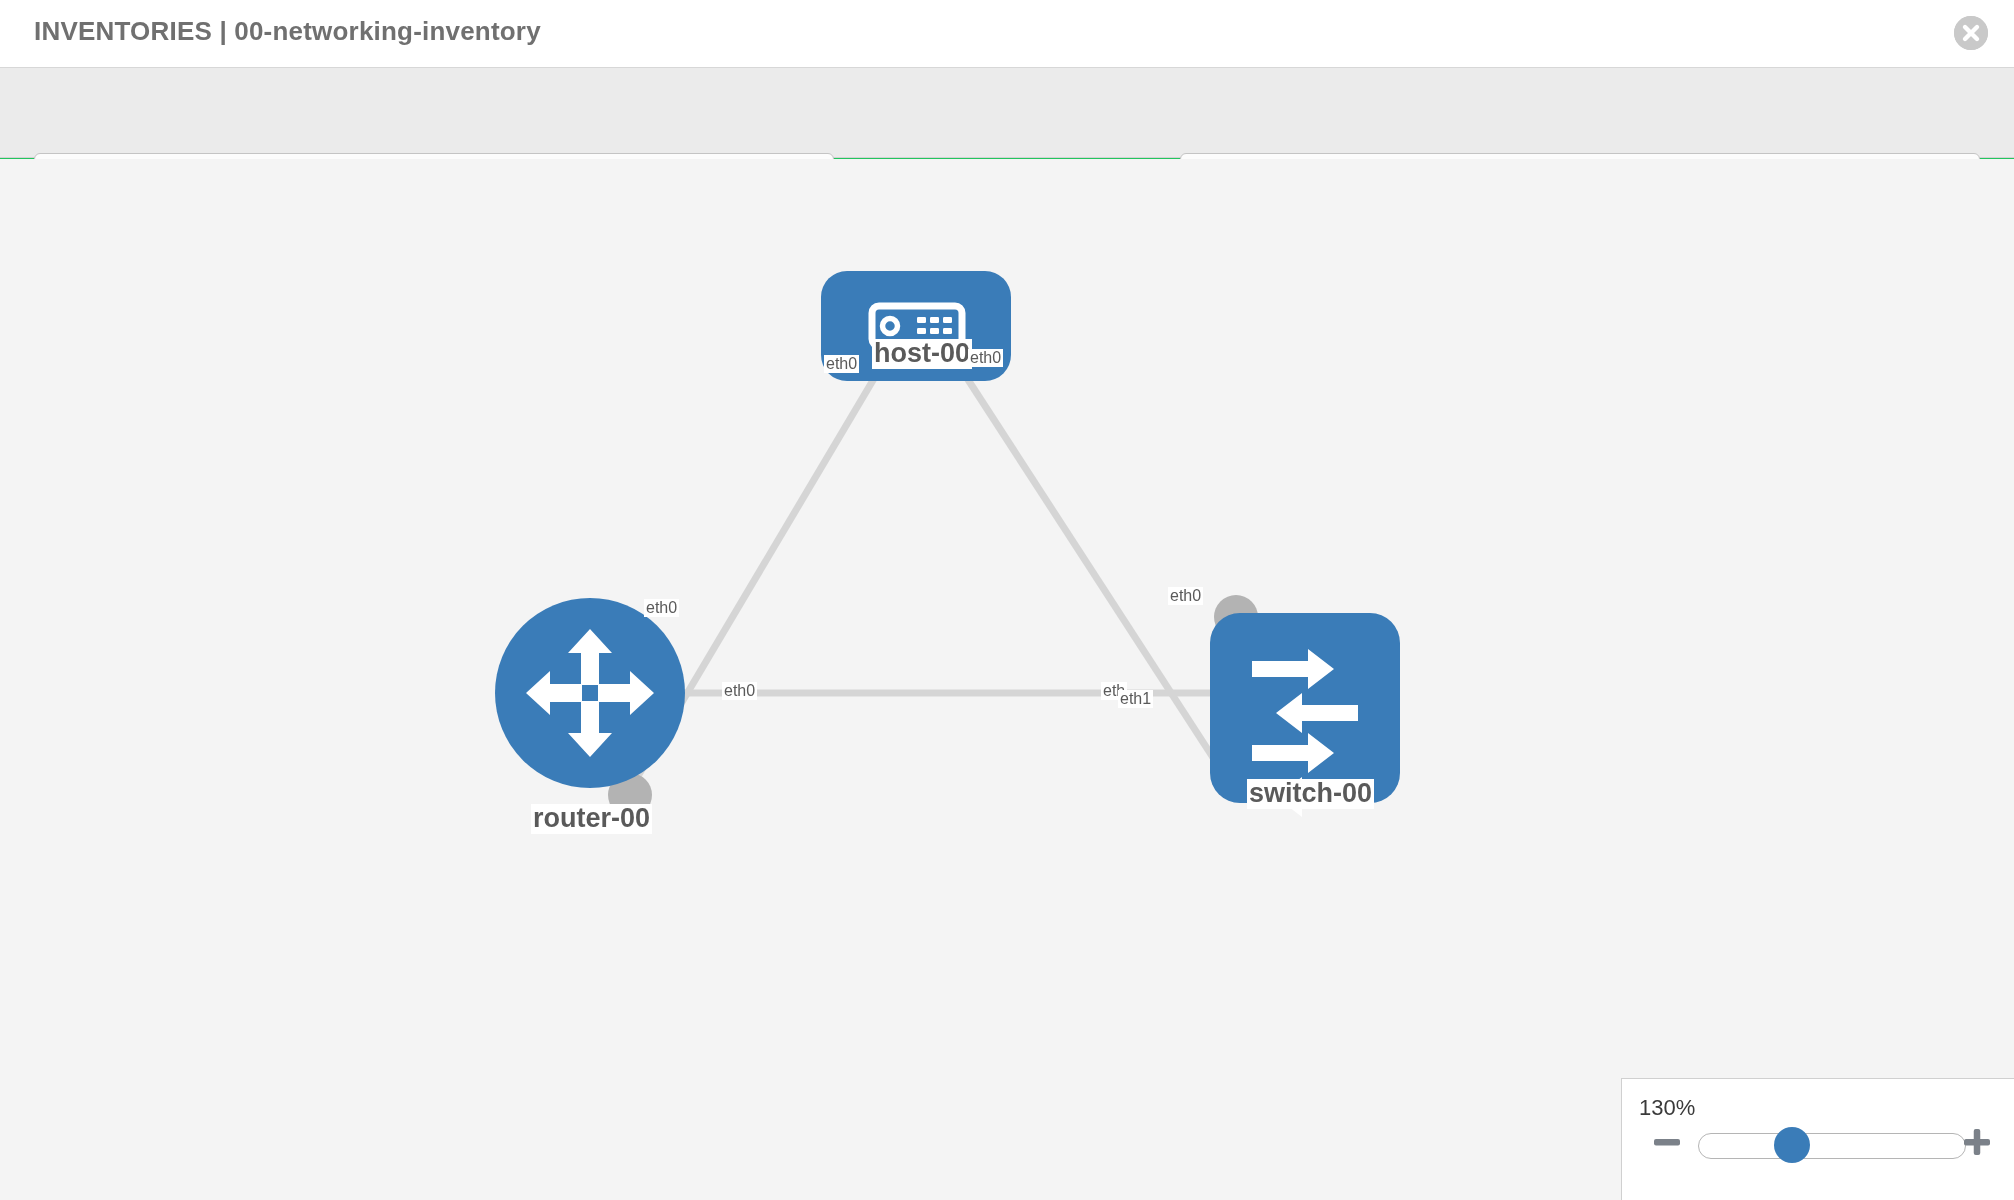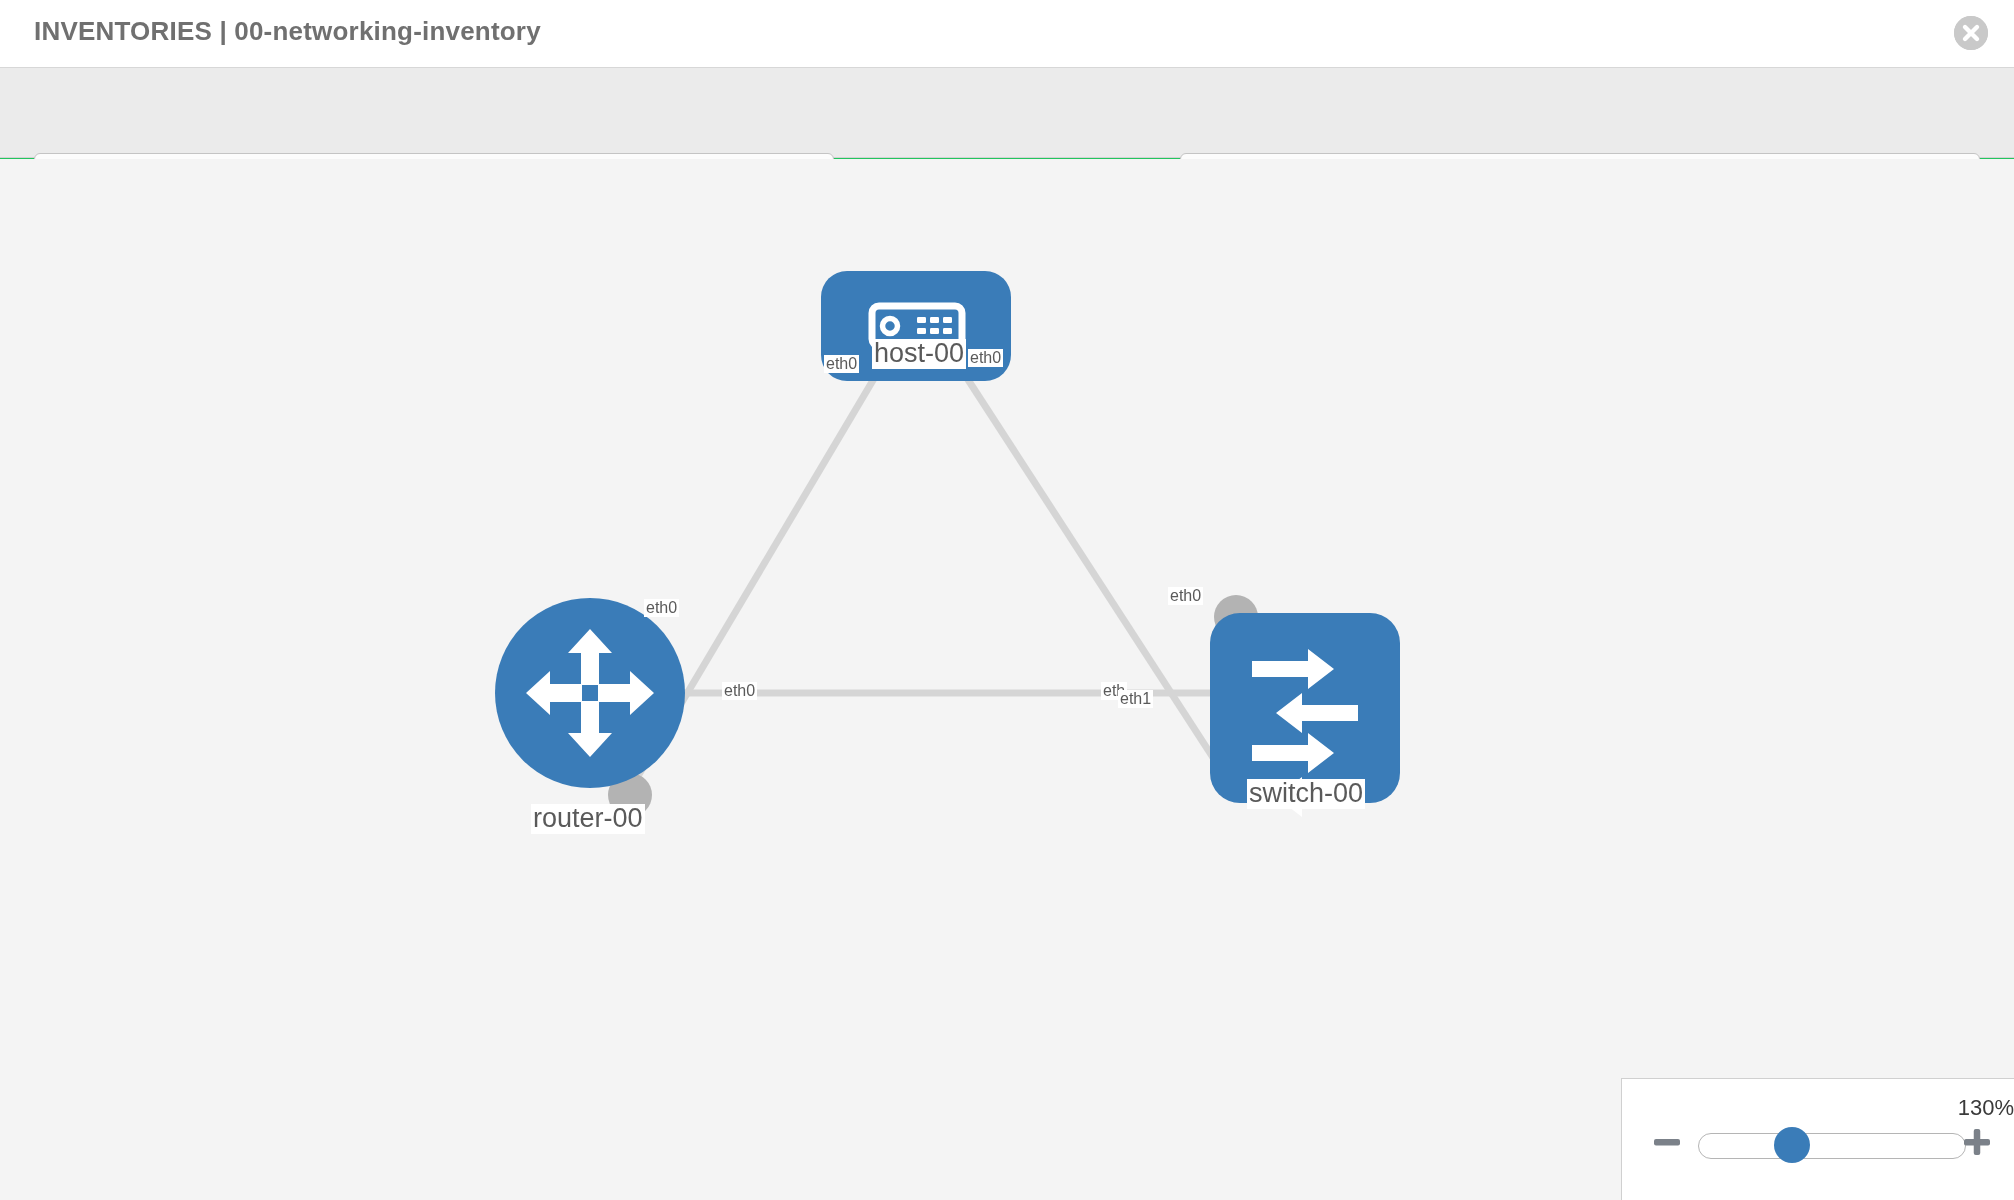--- a/index.html
+++ b/index.html
@@ -137,20 +137,21 @@
 
   
   .node-label {
     position: absolute;
     font-size: 27px;
     color: #5a5a5a;
     background: #ffffff;
     white-space: nowrap;
     padding: 0 2px;
     line-height: 1.1;
+    font-weight: bold;
   }
   .port-label {
     position: absolute;
     font-size: 16px;
     color: #5a5a5a;
     background: #ffffff;
     white-space: nowrap;
     padding: 0 2px;
     line-height: 1.1;
   }
@@ -165,21 +166,21 @@
     background: #ffffff;
     border: 1px solid #d0d0d0;
     border-right: none;
     border-bottom: none;
     box-sizing: border-box;
   }
   .zoom-value {
     position: absolute;
     top: 16px;
     left: 17px; right: 0;
-    text-align: right;
+    text-align: left;
     font-size: 22px;
     color: #3a3a3a;
   }
   .zoom-minus, .zoom-plus {
     position: absolute;
     top: 46px;
     width: 34px;
     height: 34px;
     cursor: pointer;
   }

